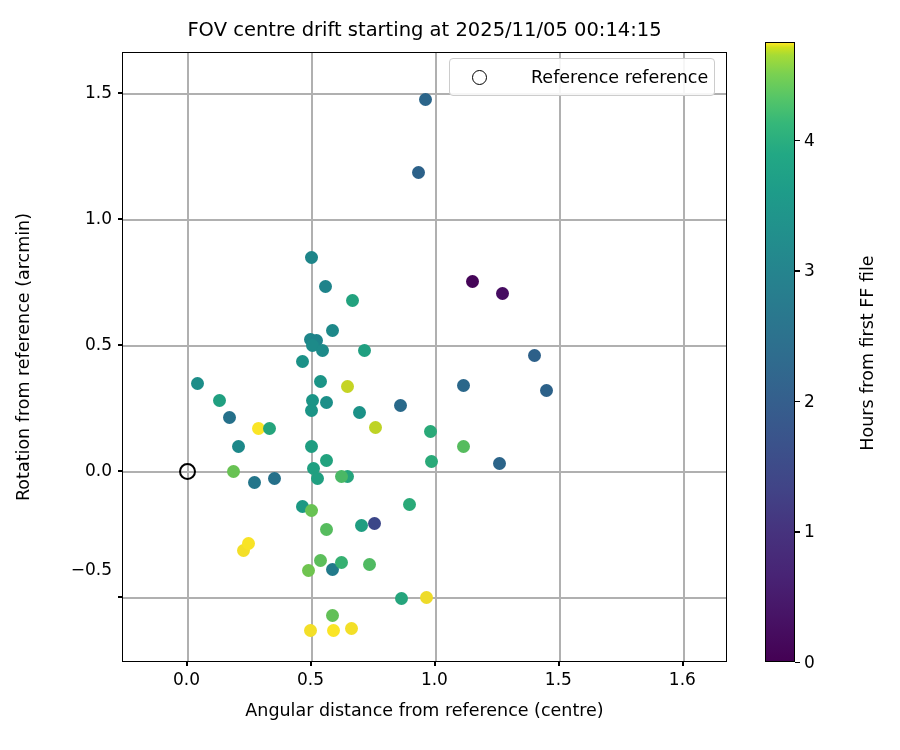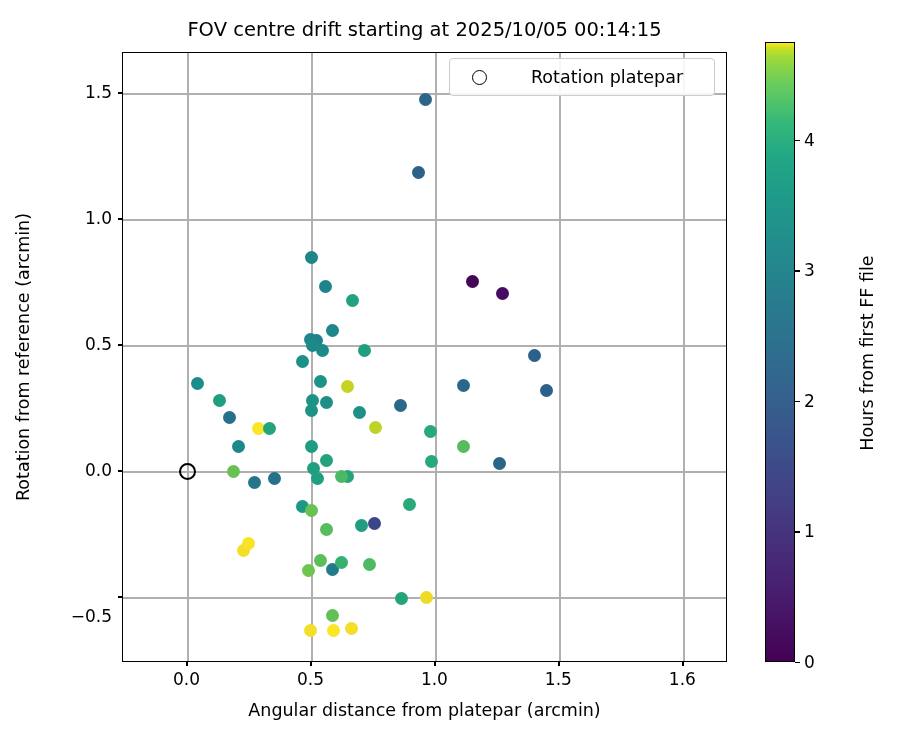--- a/index.html
+++ b/index.html
@@ -211,21 +211,21 @@
     transform-origin: center center;
     color: #000000;
     white-space: nowrap;
   }
 </style>
 </head>
 <body>
 
 <div id="figure">
 
-  <div id="plot-title">FOV centre drift starting at 2025/10/05 00:14:15</div>
+  <div id="plot-title">FOV centre drift starting at 2025/11/05 00:14:15</div>
 
   <div id="axes">
     <div id="plot-area">
         <div class="gridline-v" style="left: 64.4672px;"></div>
         <div class="gridline-v" style="left: 188.443px;"></div>
         <div class="gridline-v" style="left: 312.418px;"></div>
         <div class="gridline-v" style="left: 436.393px;"></div>
         <div class="gridline-v" style="left: 560.369px;"></div>
         <div class="gridline-h" style="top: 544.463px;"></div>
         <div class="gridline-h" style="top: 418.43px;"></div>
@@ -294,51 +294,51 @@
         <div class="point" style="left: 209.518px; top: 562.107px; background: rgb(98, 192, 87);"></div>
         <div class="point" style="left: 187.203px; top: 577.231px; background: rgb(243, 223, 40);"></div>
         <div class="point" style="left: 210.758px; top: 577.231px; background: rgb(250, 229, 38);"></div>
         <div class="point" style="left: 228.115px; top: 575.971px; background: rgb(243, 223, 40);"></div>
         <div id="ref-marker" style="left: 64.4672px; top: 418.43px;"></div>
       </div>
   </div>
 
   <div id="legend">
     <div id="legend-marker"></div>
-    <div id="legend-label">Rotation platepar</div>
+    <div id="legend-label">Reference reference</div>
   </div>
 
   <div id="colorbar-wrap">
     <div id="colorbar"></div>
   </div>
   <div id="cblabel">Hours from first FF file</div>
 
   <div id="tick-layer">
       <div class="xtick-mark" style="left: 186.467px;"></div>
       <div class="xtick-label" style="left: 156.467px;">0.0</div>
       <div class="xtick-mark" style="left: 310.443px;"></div>
       <div class="xtick-label" style="left: 280.443px;">0.5</div>
       <div class="xtick-mark" style="left: 434.418px;"></div>
       <div class="xtick-label" style="left: 404.418px;">1.0</div>
       <div class="xtick-mark" style="left: 558.393px;"></div>
       <div class="xtick-label" style="left: 528.393px;">1.5</div>
       <div class="xtick-mark" style="left: 682.369px;"></div>
       <div class="xtick-label" style="left: 652.369px;">1.6</div>
       <div class="ytick-mark" style="top: 596.463px;"></div>
-      <div class="ytick-label" style="top: 606px;">−0.5</div>
+      <div class="ytick-label" style="top: 559px;">−0.5</div>
       <div class="ytick-mark" style="top: 470.43px;"></div>
       <div class="ytick-label" style="top: 460.43px;">0.0</div>
       <div class="ytick-mark" style="top: 344.397px;"></div>
       <div class="ytick-label" style="top: 334.397px;">0.5</div>
       <div class="ytick-mark" style="top: 218.364px;"></div>
       <div class="ytick-label" style="top: 208.364px;">1.0</div>
       <div class="ytick-mark" style="top: 92.3306px;"></div>
       <div class="ytick-label" style="top: 82.3306px;">1.5</div>
     </div>
-<div id="xlabel">Angular distance from platepar (arcmin)</div>
+<div id="xlabel">Angular distance from reference (centre)</div>
     <div id="ylabel">Rotation from reference (arcmin)</div>
     <div class="cbtick-mark" style="top: 662px;"></div>
     <div class="cbtick-label" style="top: 652px;">0</div>
     <div class="cbtick-mark" style="top: 531.474px;"></div>
     <div class="cbtick-label" style="top: 521.474px;">1</div>
     <div class="cbtick-mark" style="top: 400.947px;"></div>
     <div class="cbtick-label" style="top: 390.947px;">2</div>
     <div class="cbtick-mark" style="top: 270.421px;"></div>
     <div class="cbtick-label" style="top: 260.421px;">3</div>
     <div class="cbtick-mark" style="top: 139.895px;"></div>

